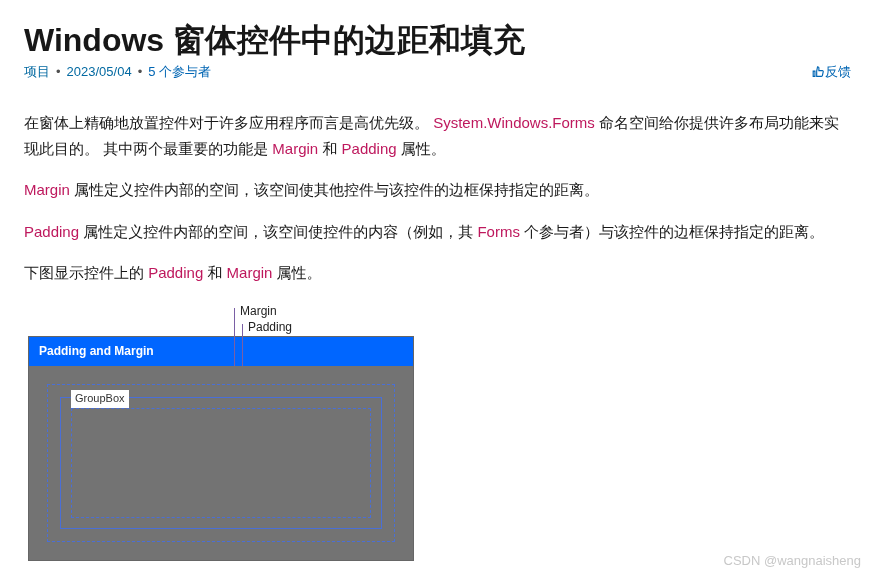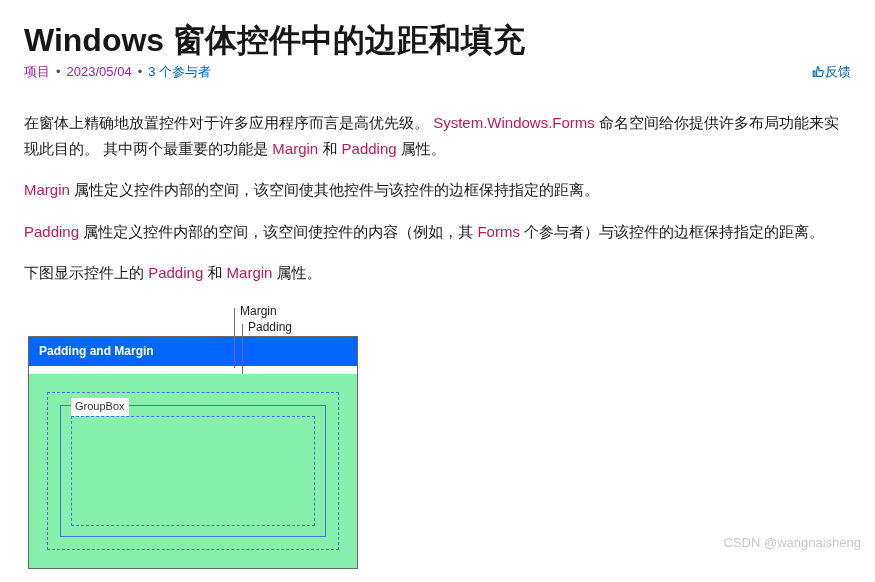--- a/index.html
+++ b/index.html
@@ -19,55 +19,54 @@
     }
     .meta-row {
       display: flex;
       justify-content: space-between;
       align-items: center;
       font-size: 13px;
       color: #505050;
       margin-bottom: 28px;
     }
     .meta-left { display: flex; gap: 6px; align-items: center; }
-    .meta-item { color: #a21caf; }
+    .meta-item { color: #0369a1; }
     .meta-sep { color: #505050; }
     .contributors { color: #0065b3; cursor: pointer; }
     .feedback { color: #0065b3; cursor: pointer; display: flex; align-items: center; font-size: 13px; }
     .feedback-icon { width: 14px; height: 14px; }
     p { margin-bottom: 16px; font-size: 15px; color: #171717; line-height: 1.7; }
     a.link { color: #be185d; text-decoration: none; cursor: pointer; }
 
     
     .diagram-wrap { margin-top: 10px; margin-left: 4px; position: relative; }
     .diagram-labels { position: relative; height: 34px; margin-left: 170px; font-size: 12px; color: #222; }
     .label-margin { position: absolute; left: 42px; top: 0; }
     .label-padding { position: absolute; left: 50px; top: 16px; }
     .label-line { position: absolute; width: 1px; background: #7a5fa5; }
     .line-margin { left: 36px; top: 6px; height: 60px; }
     .line-padding { left: 44px; top: 22px; height: 60px; }
 
     .panel {
-      width: 330px;
+      width: 386px;
       border: 1px solid #666;
       background: #fff;
     }
     .panel-title {
       background: #0066ff;
       color: #fff;
       font-weight: bold;
       font-size: 12px;
       padding: 5px 10px;
       font-family: Arial, sans-serif;
     }
     .panel-body {
       position: relative;
       padding: 18px;
-      background: #86efac;
-      margin-top: 8px;
+      background: #737373;
     }
     .margin-box {
       border: 1.5px dashed #4a6fd6;
       padding: 12px;
     }
     .groupbox {
       border: 1px solid #4a6fd6;
       position: relative;
       padding: 10px;
     }
@@ -81,38 +80,38 @@
       color: #333;
       font-family: Arial, sans-serif;
     }
     .padding-box {
       border: 1.5px dashed #4a6fd6;
       height: 110px;
     }
     .watermark {
       position: fixed;
       right: 14px;
-      bottom: 28px;
+      bottom: 10px;
       color: #c8c8c8;
       font-size: 13px;
       font-family: Arial, sans-serif;
     }
   </style>
 </head>
 <body>
 
 <h1>Windows 窗体控件中的边距和填充</h1>
 
 <div class="meta-row">
   <div class="meta-left">
     <span class="meta-item">项目</span>
     <span class="meta-sep">•</span>
     <span class="meta-item">2023/05/04</span>
     <span class="meta-sep">•</span>
-    <span class="contributors">3 个参与者</span>
+    <span class="contributors">5 个参与者</span>
   </div>
   <div class="feedback">
     <svg class="feedback-icon" viewBox="0 0 16 16" fill="none" stroke="#0065b3" stroke-width="1.3">
       <path d="M4.5 7H2.5v6h2v-6zm2 6h5.5c.5 0 .9-.3 1-.8l1-4.5c.1-.6-.3-1.2-1-1.2H9V3.5c0-.8-.7-1.5-1.5-1.5L6.5 7v6z"></path>
     </svg>
     <span>反馈</span>
   </div>
 </div>
 
 <p>

